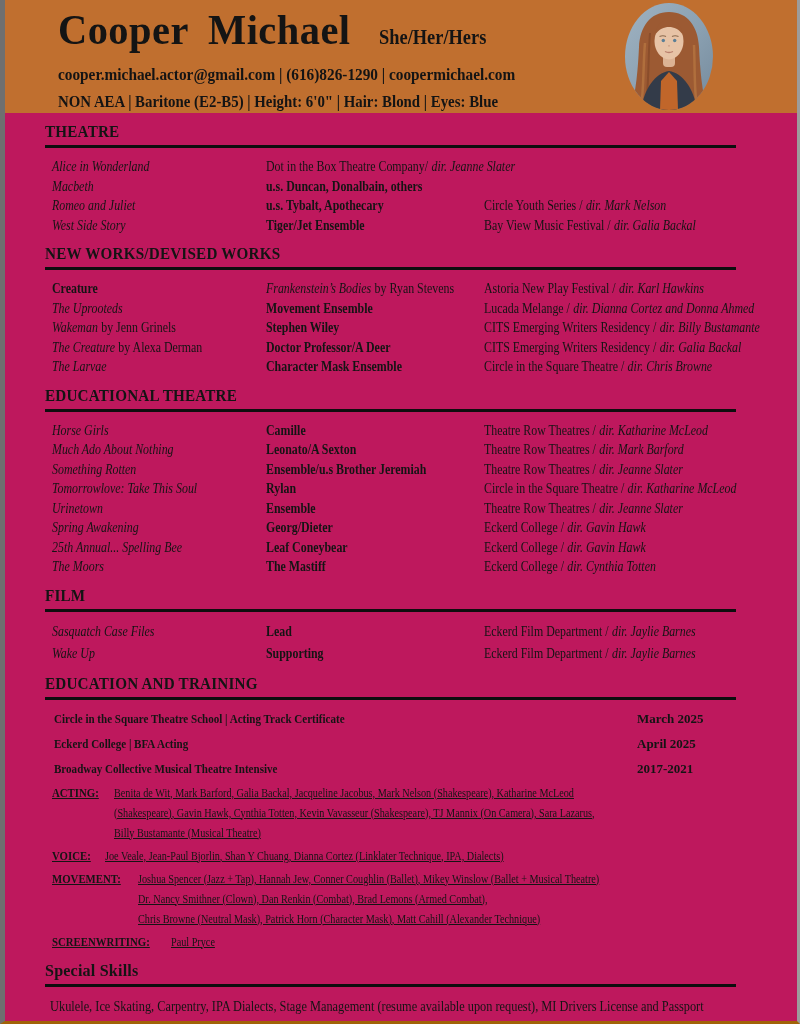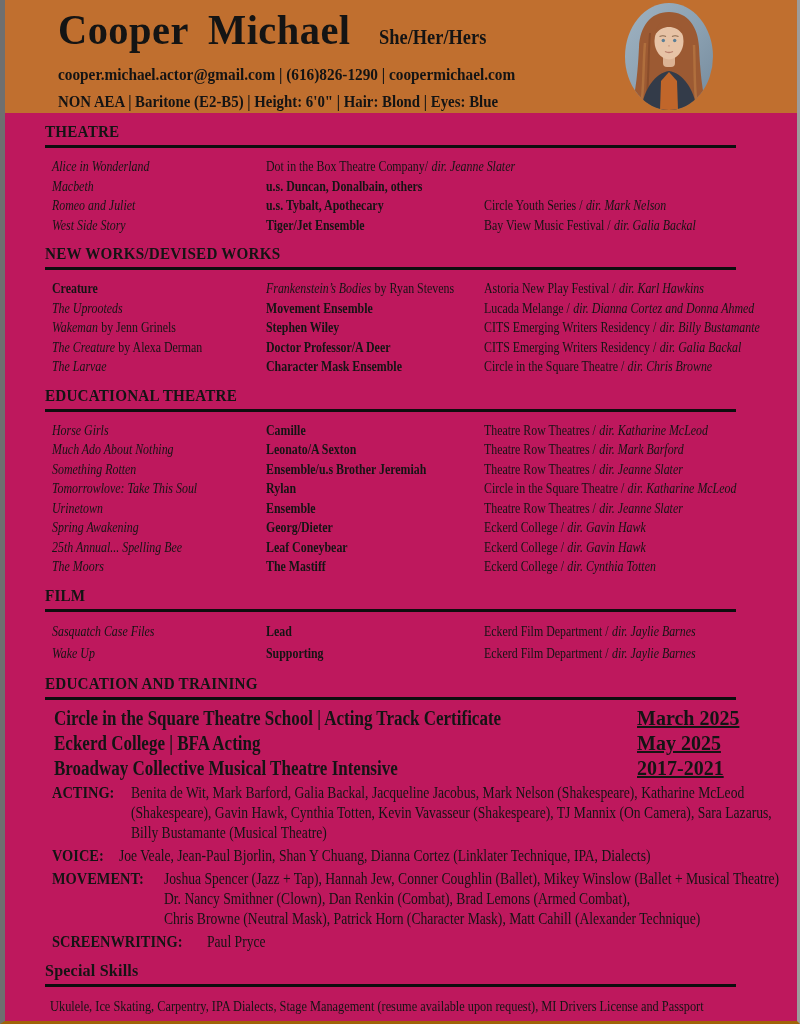--- a/index.html
+++ b/index.html
@@ -37,23 +37,23 @@
   .rows { padding:9px 0 0 7px; }
   .crow { display:grid; grid-template-columns:214px 218px 1fr; line-height:19.5px; font-size:14px; }
   .film .crow { line-height:22px; }
   .cx { display:inline-block; transform:scaleX(.85); transform-origin:0 50%; white-space:nowrap; }
   .it { font-style:italic; }
   .role { font-weight:bold; }
   .sfx { margin-left:4px; }
   .dir { margin-left:4px; font-style:italic; }
   
   .edurows { padding:6px 0 0 9px; }
-  .edurow { display:grid; grid-template-columns:583px 1fr; line-height:25px; font-size:20px; font-weight:bold;text-decoration:underline; }
+  .edurow { display:grid; grid-template-columns:583px 1fr; line-height:25px; font-size:13px; font-weight:bold; }
   .training { padding:2px 0 0 7px; }
-  .trow { display:flex; margin-top:3px; font-size:16px; line-height:20px; }
+  .trow { display:flex; margin-top:3px; font-size:12px; line-height:20px;text-decoration:underline; }
   .trow:first-child { margin-top:0; }
   .tlabel { font-weight:bold; white-space:nowrap; margin-right:10px; transform:scaleX(.9); transform-origin:0 0; }
   .tlines { }
   .tline { transform:scaleX(.85); transform-origin:0 0; white-space:nowrap; }
   .skills-text { margin-top:9px; padding-left:6px; font-size:14.5px; line-height:20px;
                  transform:scaleX(.85); transform-origin:0 0; white-space:nowrap; }
 </style>
 </head>
 <body>
 
@@ -225,21 +225,21 @@
     <div class="section">
       <div class="sec-h">EDUCATION AND TRAINING</div>
       <div class="rule"></div>
       <div class="edurows">
         <div class="edurow">
           <div><span class="cx">Circle in the Square Theatre School | Acting Track Certificate</span></div>
           <div>March 2025</div>
         </div>
         <div class="edurow">
           <div><span class="cx">Eckerd College | BFA Acting</span></div>
-          <div>May 2025</div>
+          <div>April 2025</div>
         </div>
         <div class="edurow">
           <div><span class="cx">Broadway Collective Musical Theatre Intensive</span></div>
           <div>2017-2021</div>
         </div>
       </div>
       <div class="training">
         <div class="trow">
           <span class="tlabel">ACTING:</span>
           <div class="tlines">

